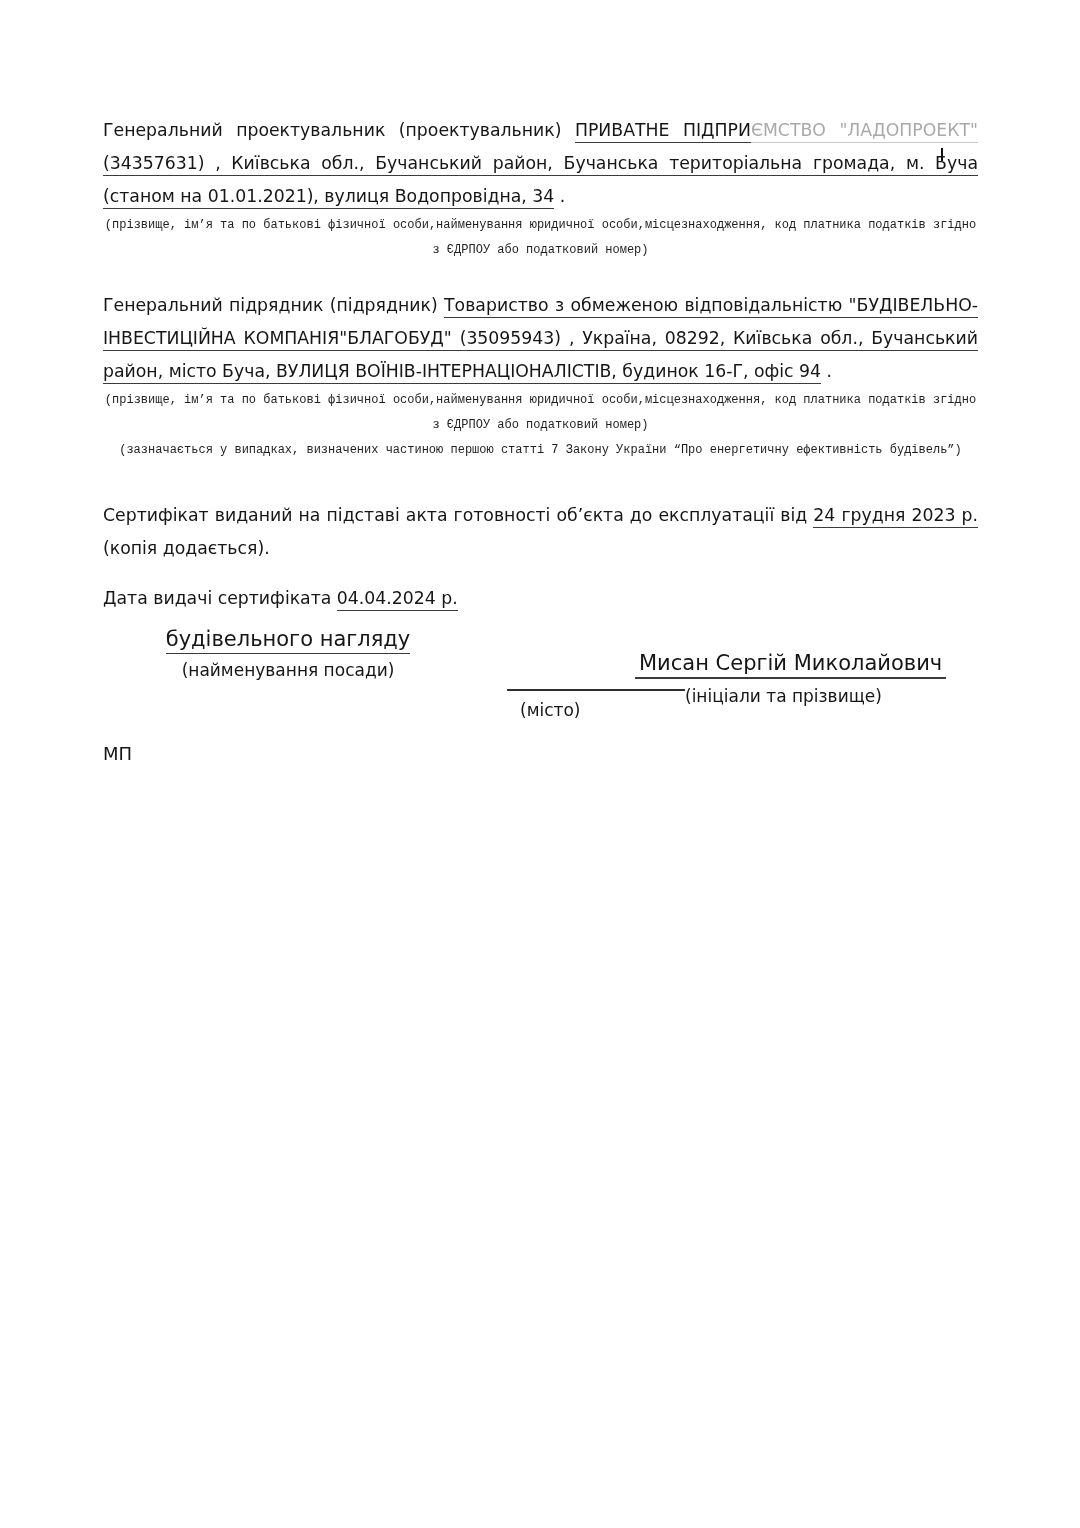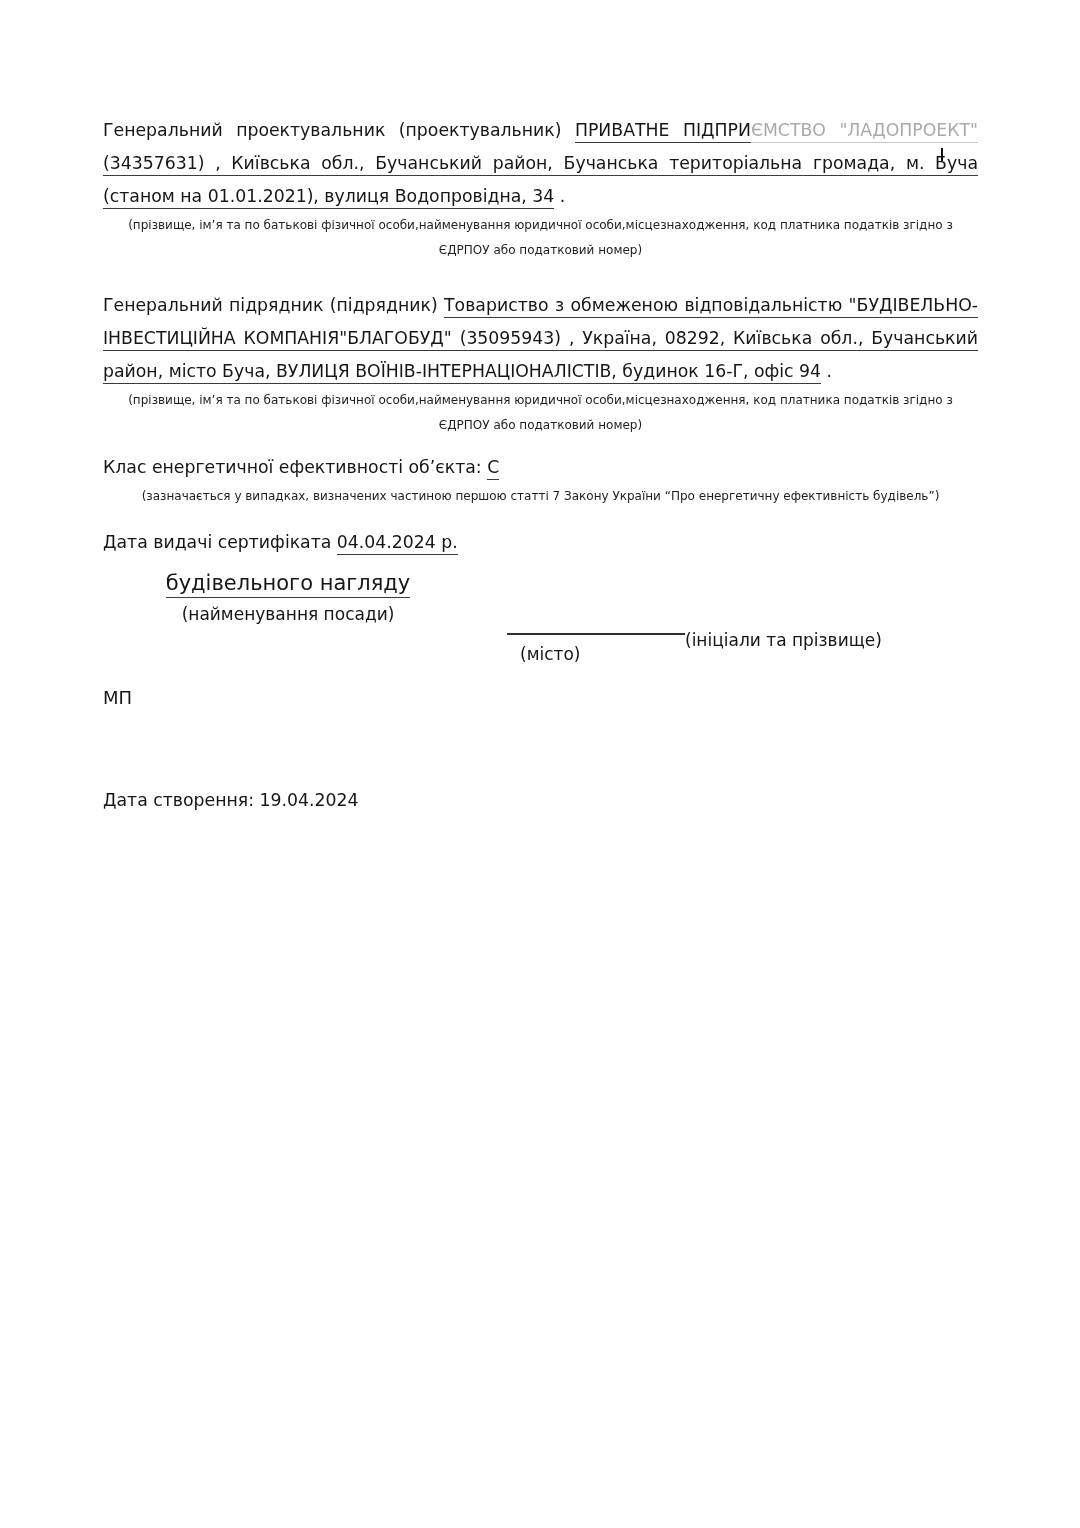--- a/index.html
+++ b/index.html
@@ -33,20 +33,21 @@
     color: #a9a9a9;
     border-bottom: 1.8px solid #c9c9c9;
     padding-bottom: 2px;
   }
   .hint {
     font-size: 12px;
     line-height: 25px;
     text-align: center;
     color: #1e1e1e;
     margin: 0;
+    font-family: Liberation Mono, monospace;
   }
   .block-2 { margin-top: 26px; }
   .block-energy { margin-top: 13px; }
   .block-cert { margin-top: 36px; }
   .block-date { margin-top: 17px; }
 
   .sig {
     position: relative;
     margin-top: 8px;
     height: 108px;
@@ -115,39 +116,39 @@
 <body>
 
 <div class="page">
 
   <p class="para"><span>Генеральний проектувальник (проектувальник) </span><span class="u">ПРИВАТНЕ ПІДПРИ</span><span class="u-gray">ЄМСТВО "ЛАДОПРОЕКТ"</span><span class="u"> (34357631) , Київська обл., Бучанський район, Бучанська територіальна громада, м. Буча (станом на 01.01.2021), вулиця Водопровідна, 34</span><span> .</span></p>
   <p class="hint">(прізвище, ім’я та по батькові фізичної особи,найменування юридичної особи,місцезнаходження, код платника податків згідно з ЄДРПОУ або податковий номер)</p>
 
   <p class="para block-2"><span>Генеральний підрядник (підрядник) </span><span class="u">Товариство з обмеженою відповідальністю "БУДІВЕЛЬНО-ІНВЕСТИЦІЙНА КОМПАНІЯ"БЛАГОБУД" (35095943) , Україна, 08292, Київська обл., Бучанський район, місто Буча, ВУЛИЦЯ ВОЇНІВ-ІНТЕРНАЦІОНАЛІСТІВ, будинок 16-Г, офіс 94</span><span> .</span></p>
   <p class="hint">(прізвище, ім’я та по батькові фізичної особи,найменування юридичної особи,місцезнаходження, код платника податків згідно з ЄДРПОУ або податковий номер)</p>
 
-  <p class="line block-energy"><span>Клас енергетичної ефективності об’єкта: </span><span class="u">С</span></p>
   <p class="hint">(зазначається у випадках, визначених частиною першою статті 7 Закону України “Про енергетичну ефективність будівель”)</p>
 
+  <p class="para block-cert"><span>Сертифікат виданий на підставі акта готовності об’єкта до експлуатації від </span><span class="u">24 грудня 2023 р.</span><span> (копія додається).</span></p>
 
   <p class="line block-date"><span>Дата видачі сертифіката </span><span class="u">04.04.2024 р.</span></p>
 
   <div class="sig">
     <div class="sig-left">
       <div class="pos-line"><span class="u">будівельного нагляду</span></div>
       <div class="pos-hint">(найменування посади)</div>
     </div>
 
     <div class="sig-line"></div>
     <div class="sig-line-hint">(місто)</div>
 
+    <div class="sig-name"><span class="u">Мисан Сергій Миколайович</span></div>
     <div class="sig-name-hint">(ініціали та прізвище)</div>
   </div>
 
   <div class="stamp">МП</div>
 
   <div class="footer">
-    <div>Дата створення: 19.04.2024</div>
   </div>
 
   <div class="caret"></div>
 
 </div>
 
 </body></html>

